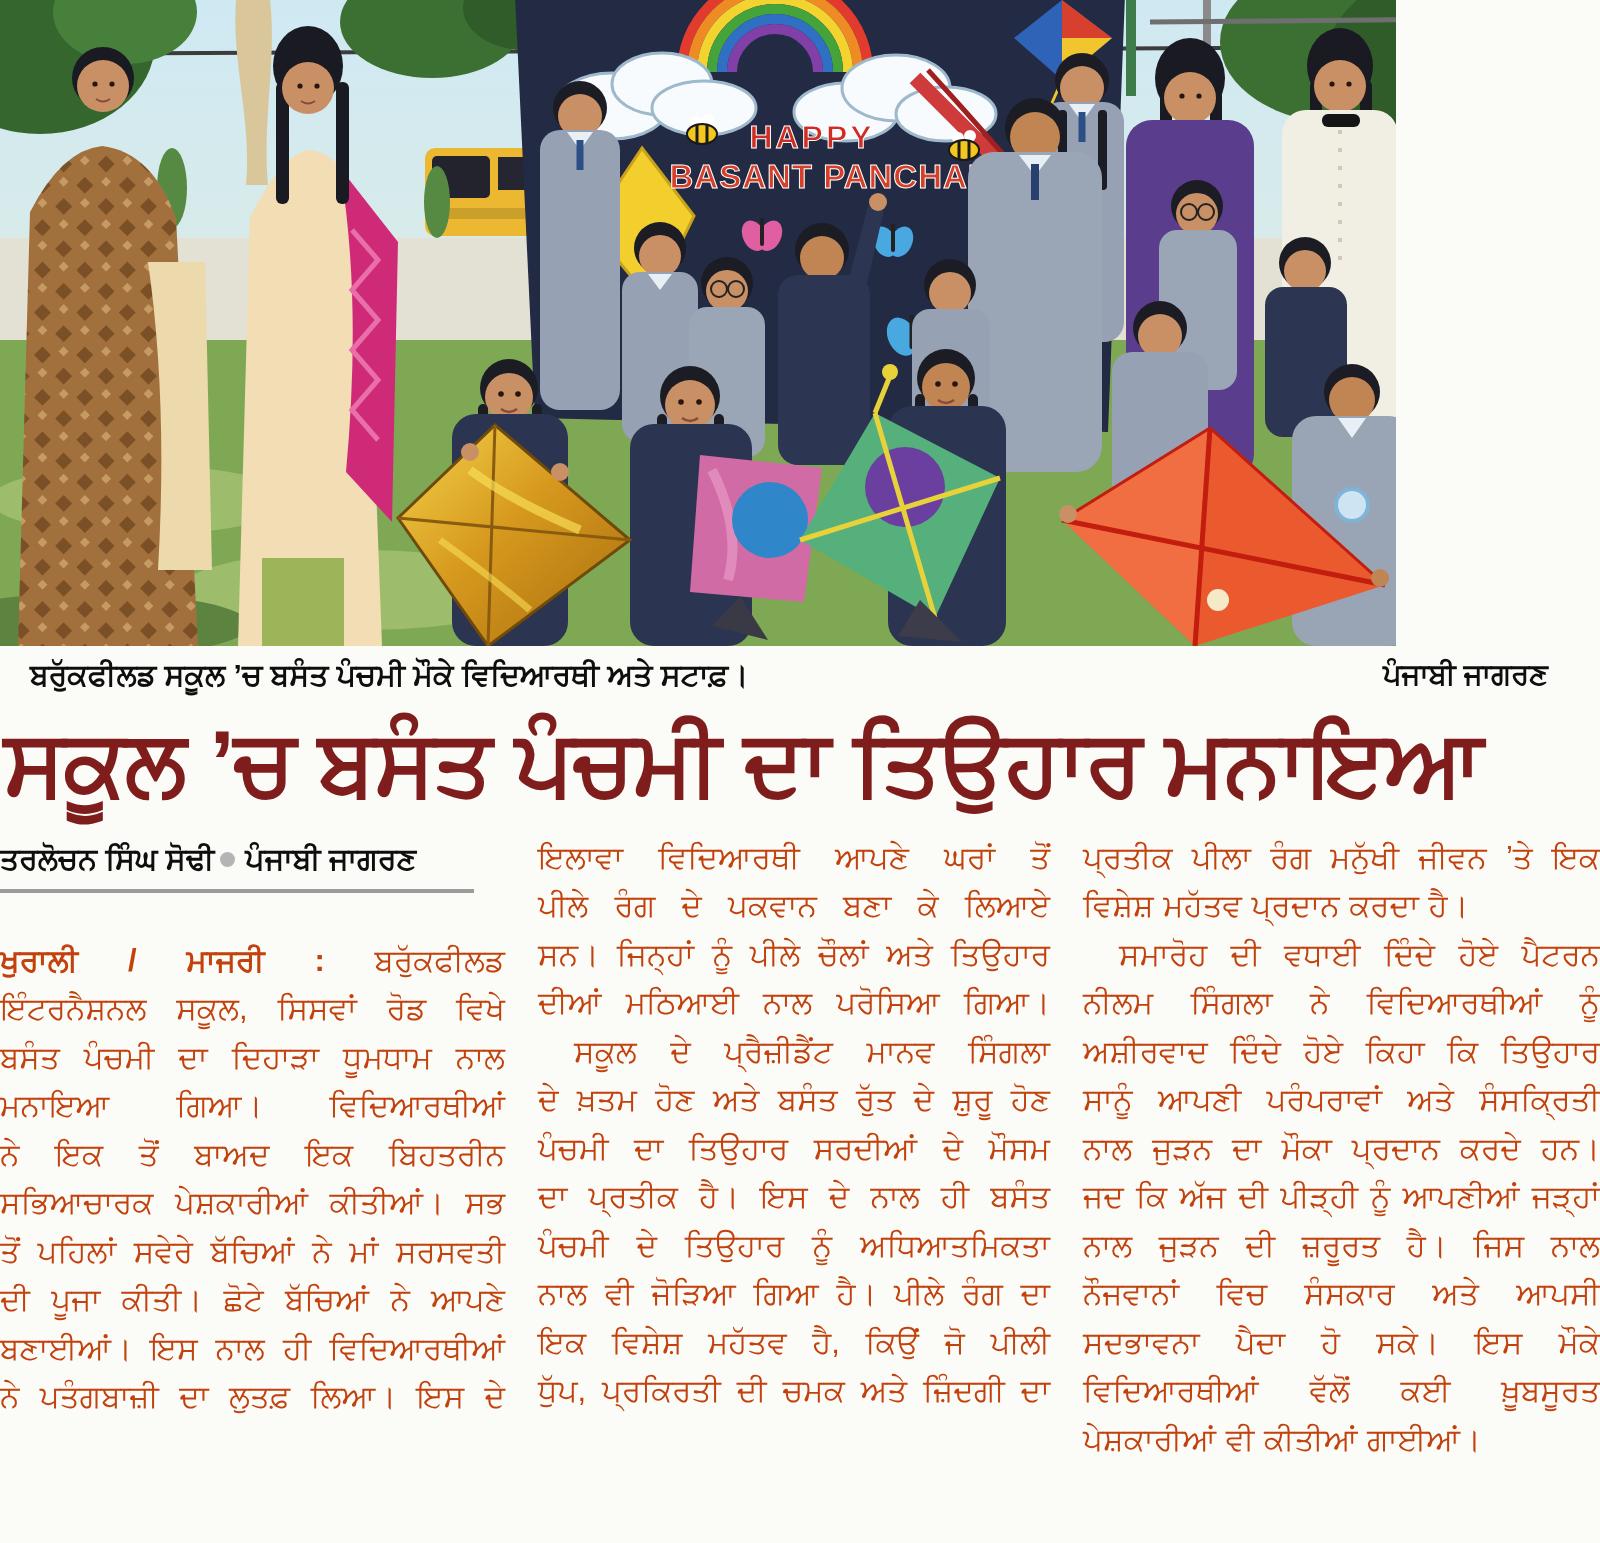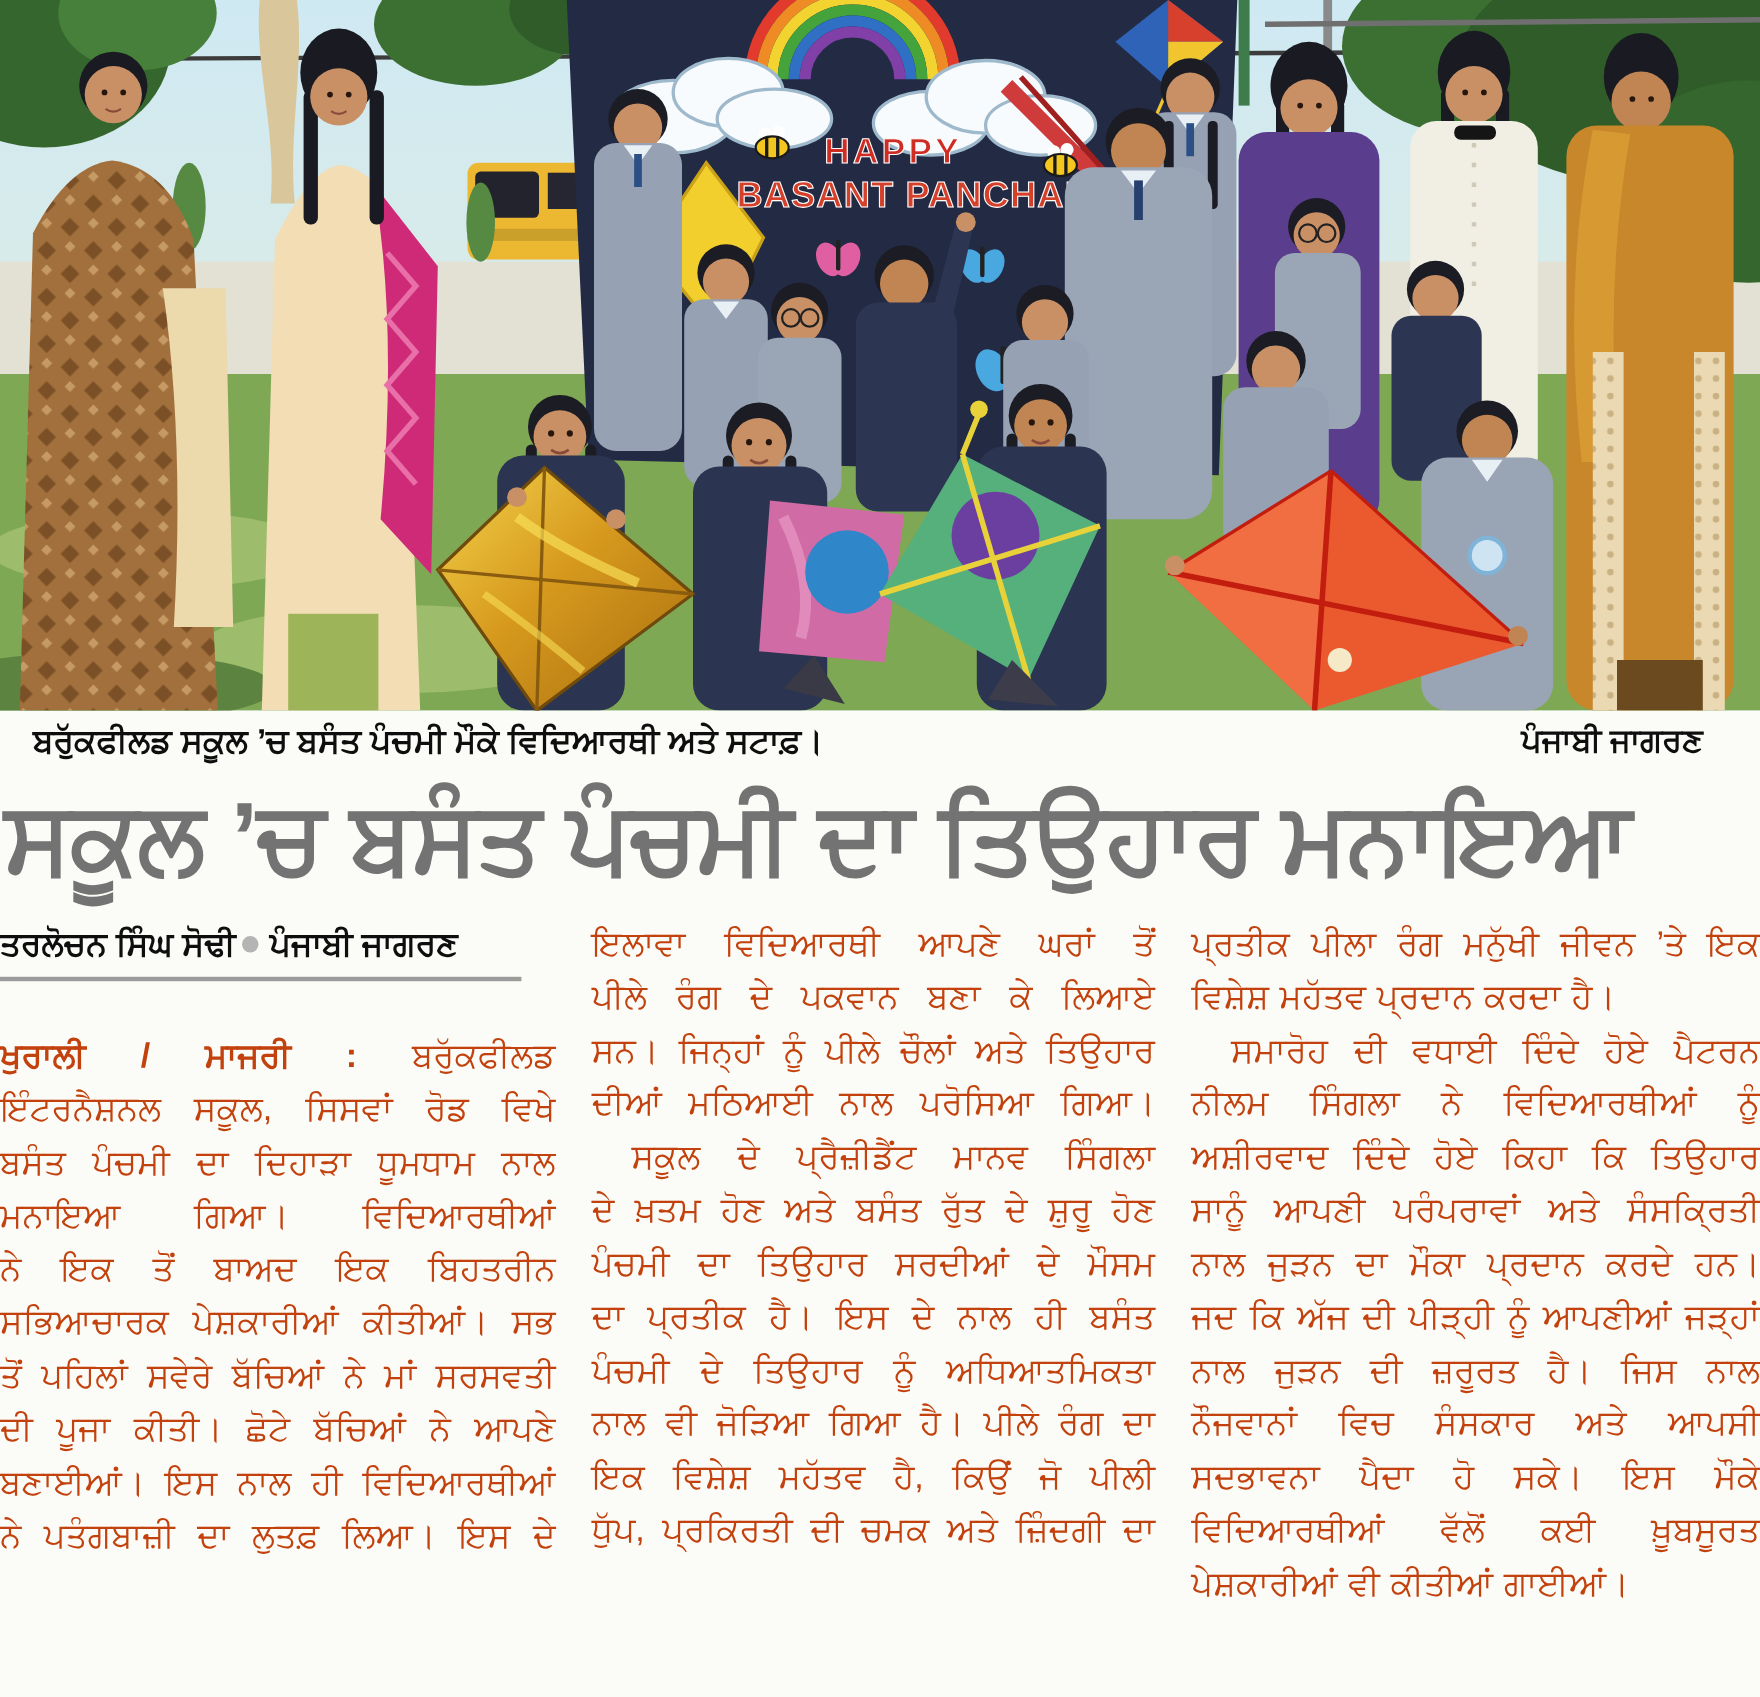--- a/index.html
+++ b/index.html
@@ -3,32 +3,32 @@
 <meta charset="utf-8">
 <style>
   html,body{margin:0;padding:0;}
   body{
     width:1600px;height:1543px;overflow:hidden;
     background:#fbfbf7;
     font-family:"Liberation Sans","DejaVu Sans",sans-serif;
     color:#0e0e0e;
   }
   .page{width:1600px;height:1543px;position:relative;}
-  .photo{width:1600px;height:646px;overflow:hidden;background:#cfe9f3;}
+  .photo{width:1396px;height:646px;overflow:hidden;background:#cfe9f3;}
   .photo svg{display:block;}
   .caption-row{
     display:flex;justify-content:space-between;align-items:flex-start;
     padding:12px 52px 4px 6px;height:46px;margin-left:24px;
   }
   .caption-left{font-size:30px;font-weight:800;letter-spacing:0;}
   .caption-right{font-size:29px;font-weight:800;}
   .headline{
     margin:4px 0 0 0;padding:0 0 0 4px;
     font-size:91px;font-weight:900;line-height:1.12;
-    letter-spacing:-1px;white-space:nowrap;color:#737373;
+    letter-spacing:-1px;white-space:nowrap;color:#7f1d1d;
   }
   .article{
     display:grid;grid-template-columns:505px 512px 517px;column-gap:33px;
     padding-top:14px;margin-top:6px;
   }
   .byline{font-size:30px;font-weight:800;margin-top:8px;white-space:nowrap;}
   .byline .dot{
     display:inline-block;width:15px;height:15px;border-radius:50%;
     background:#b4b4b4;margin:0 10px 2px 6px;vertical-align:middle;
   }

